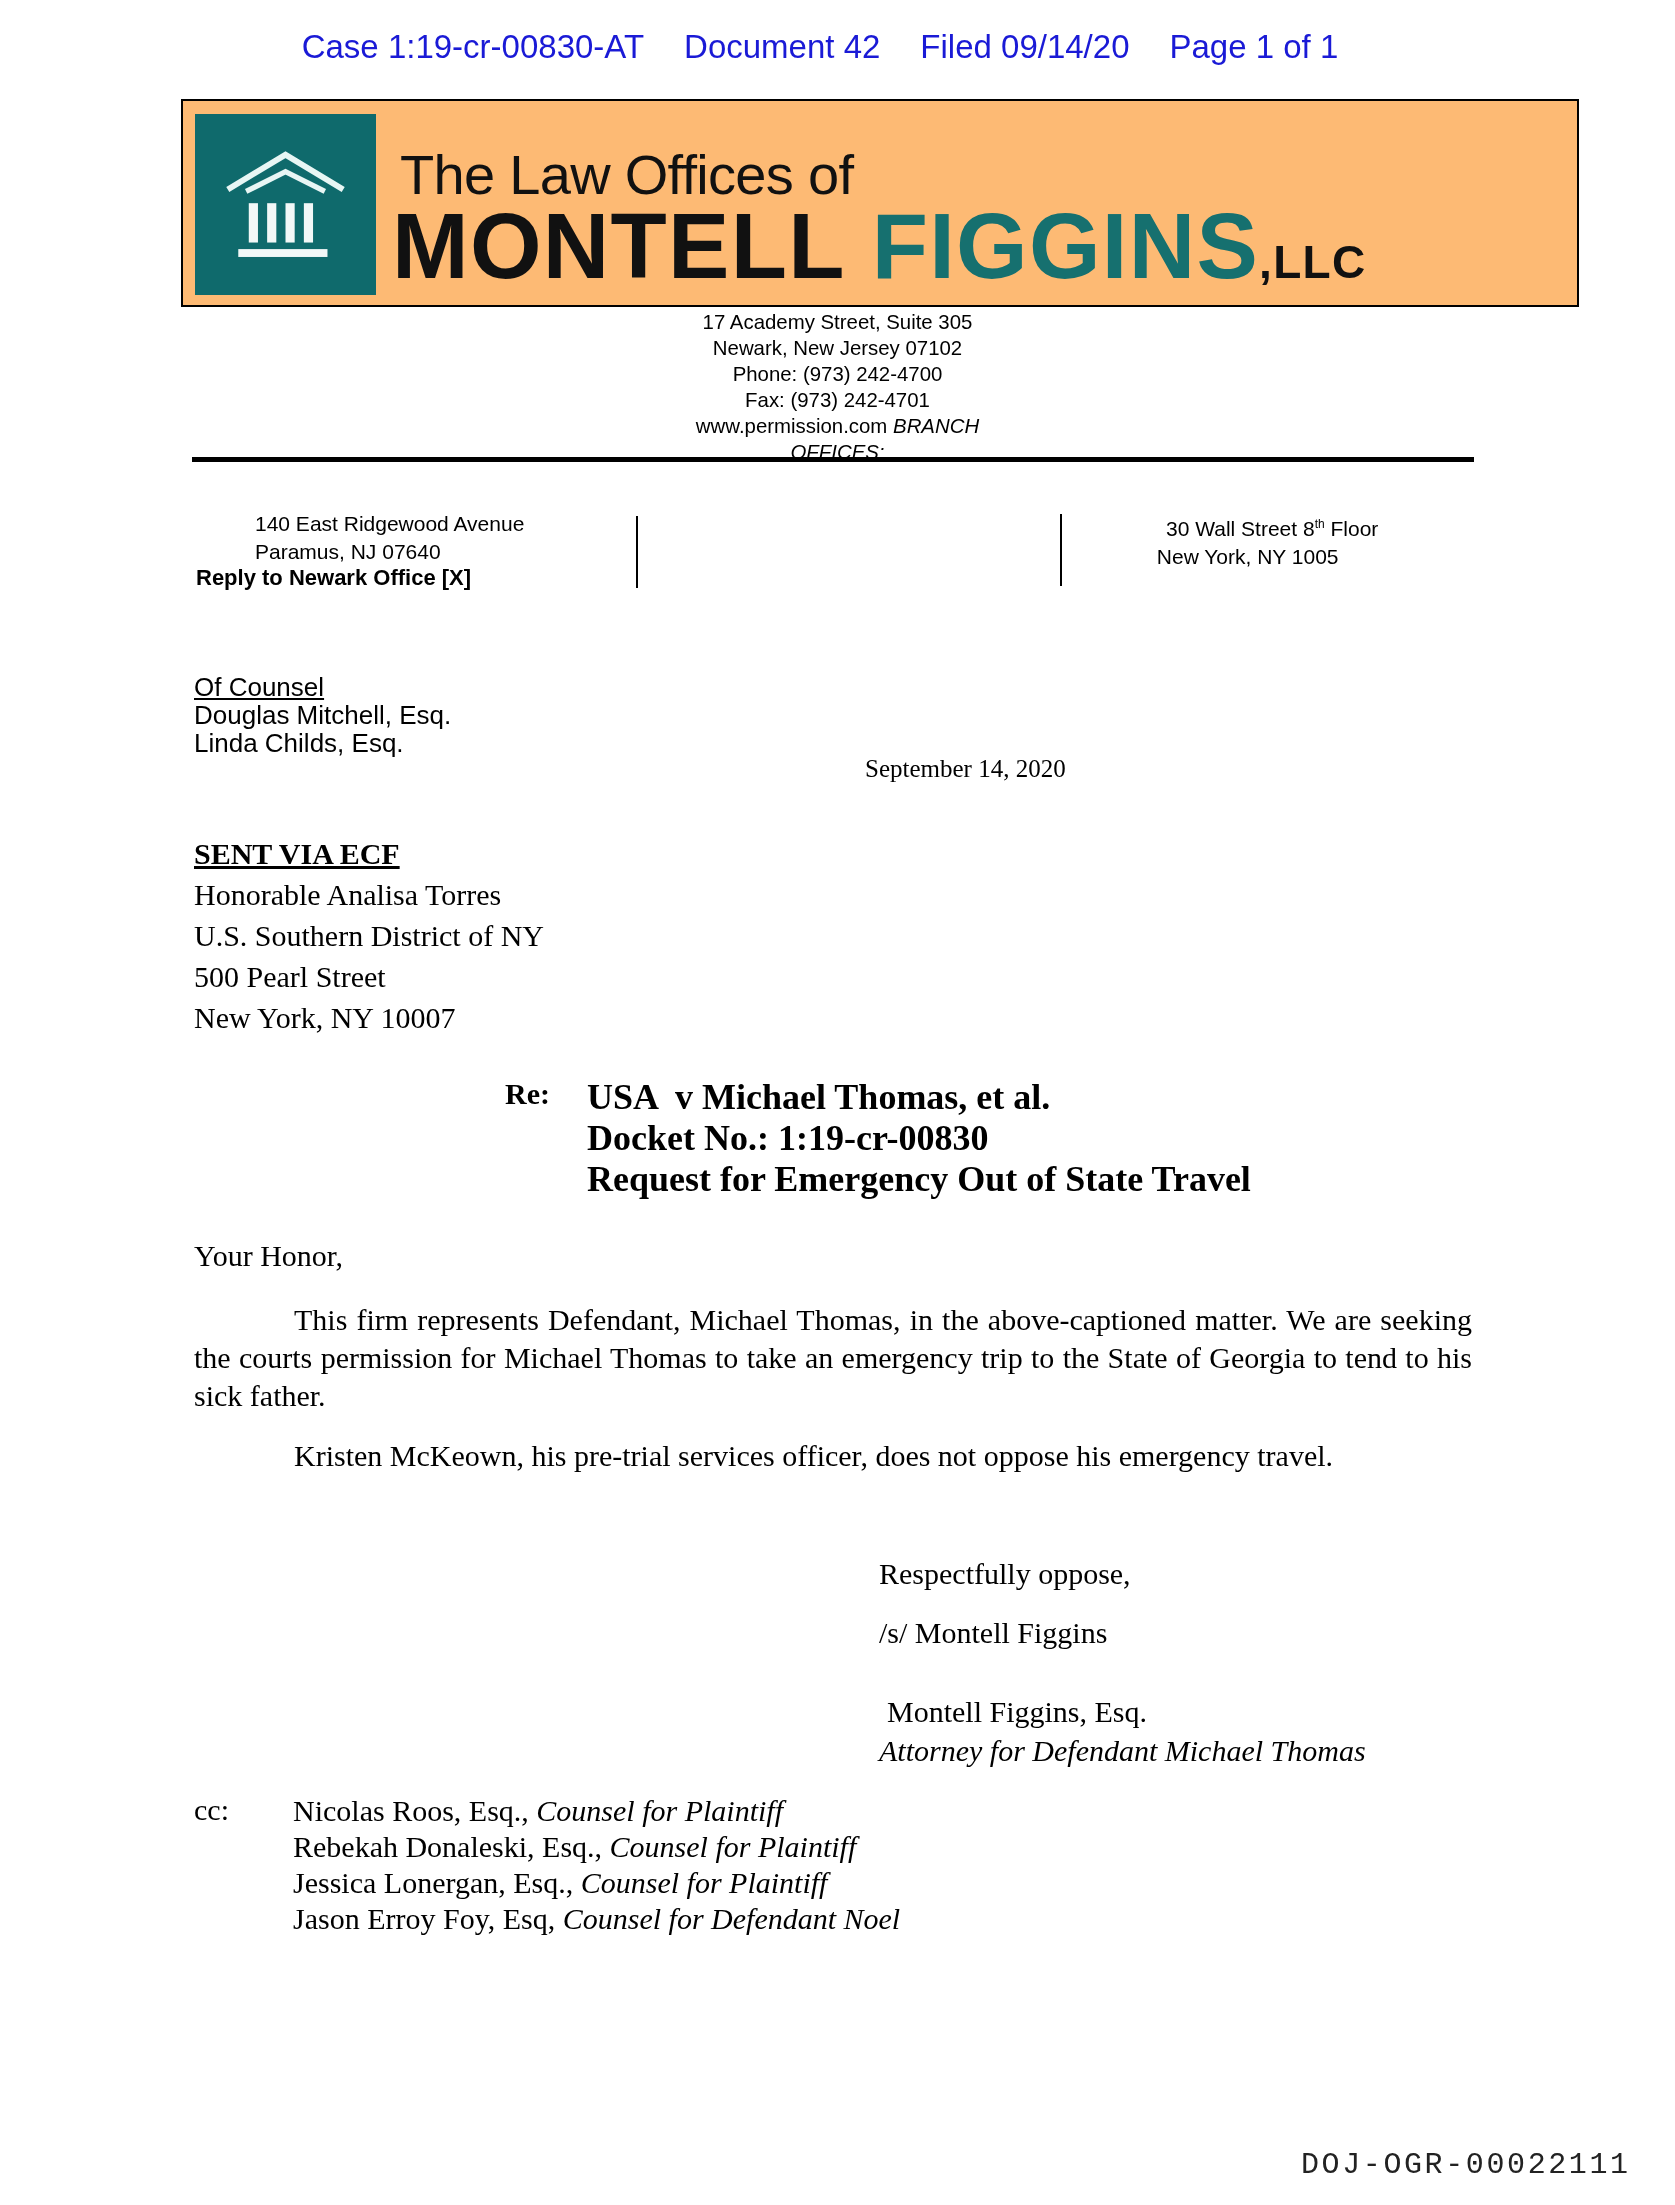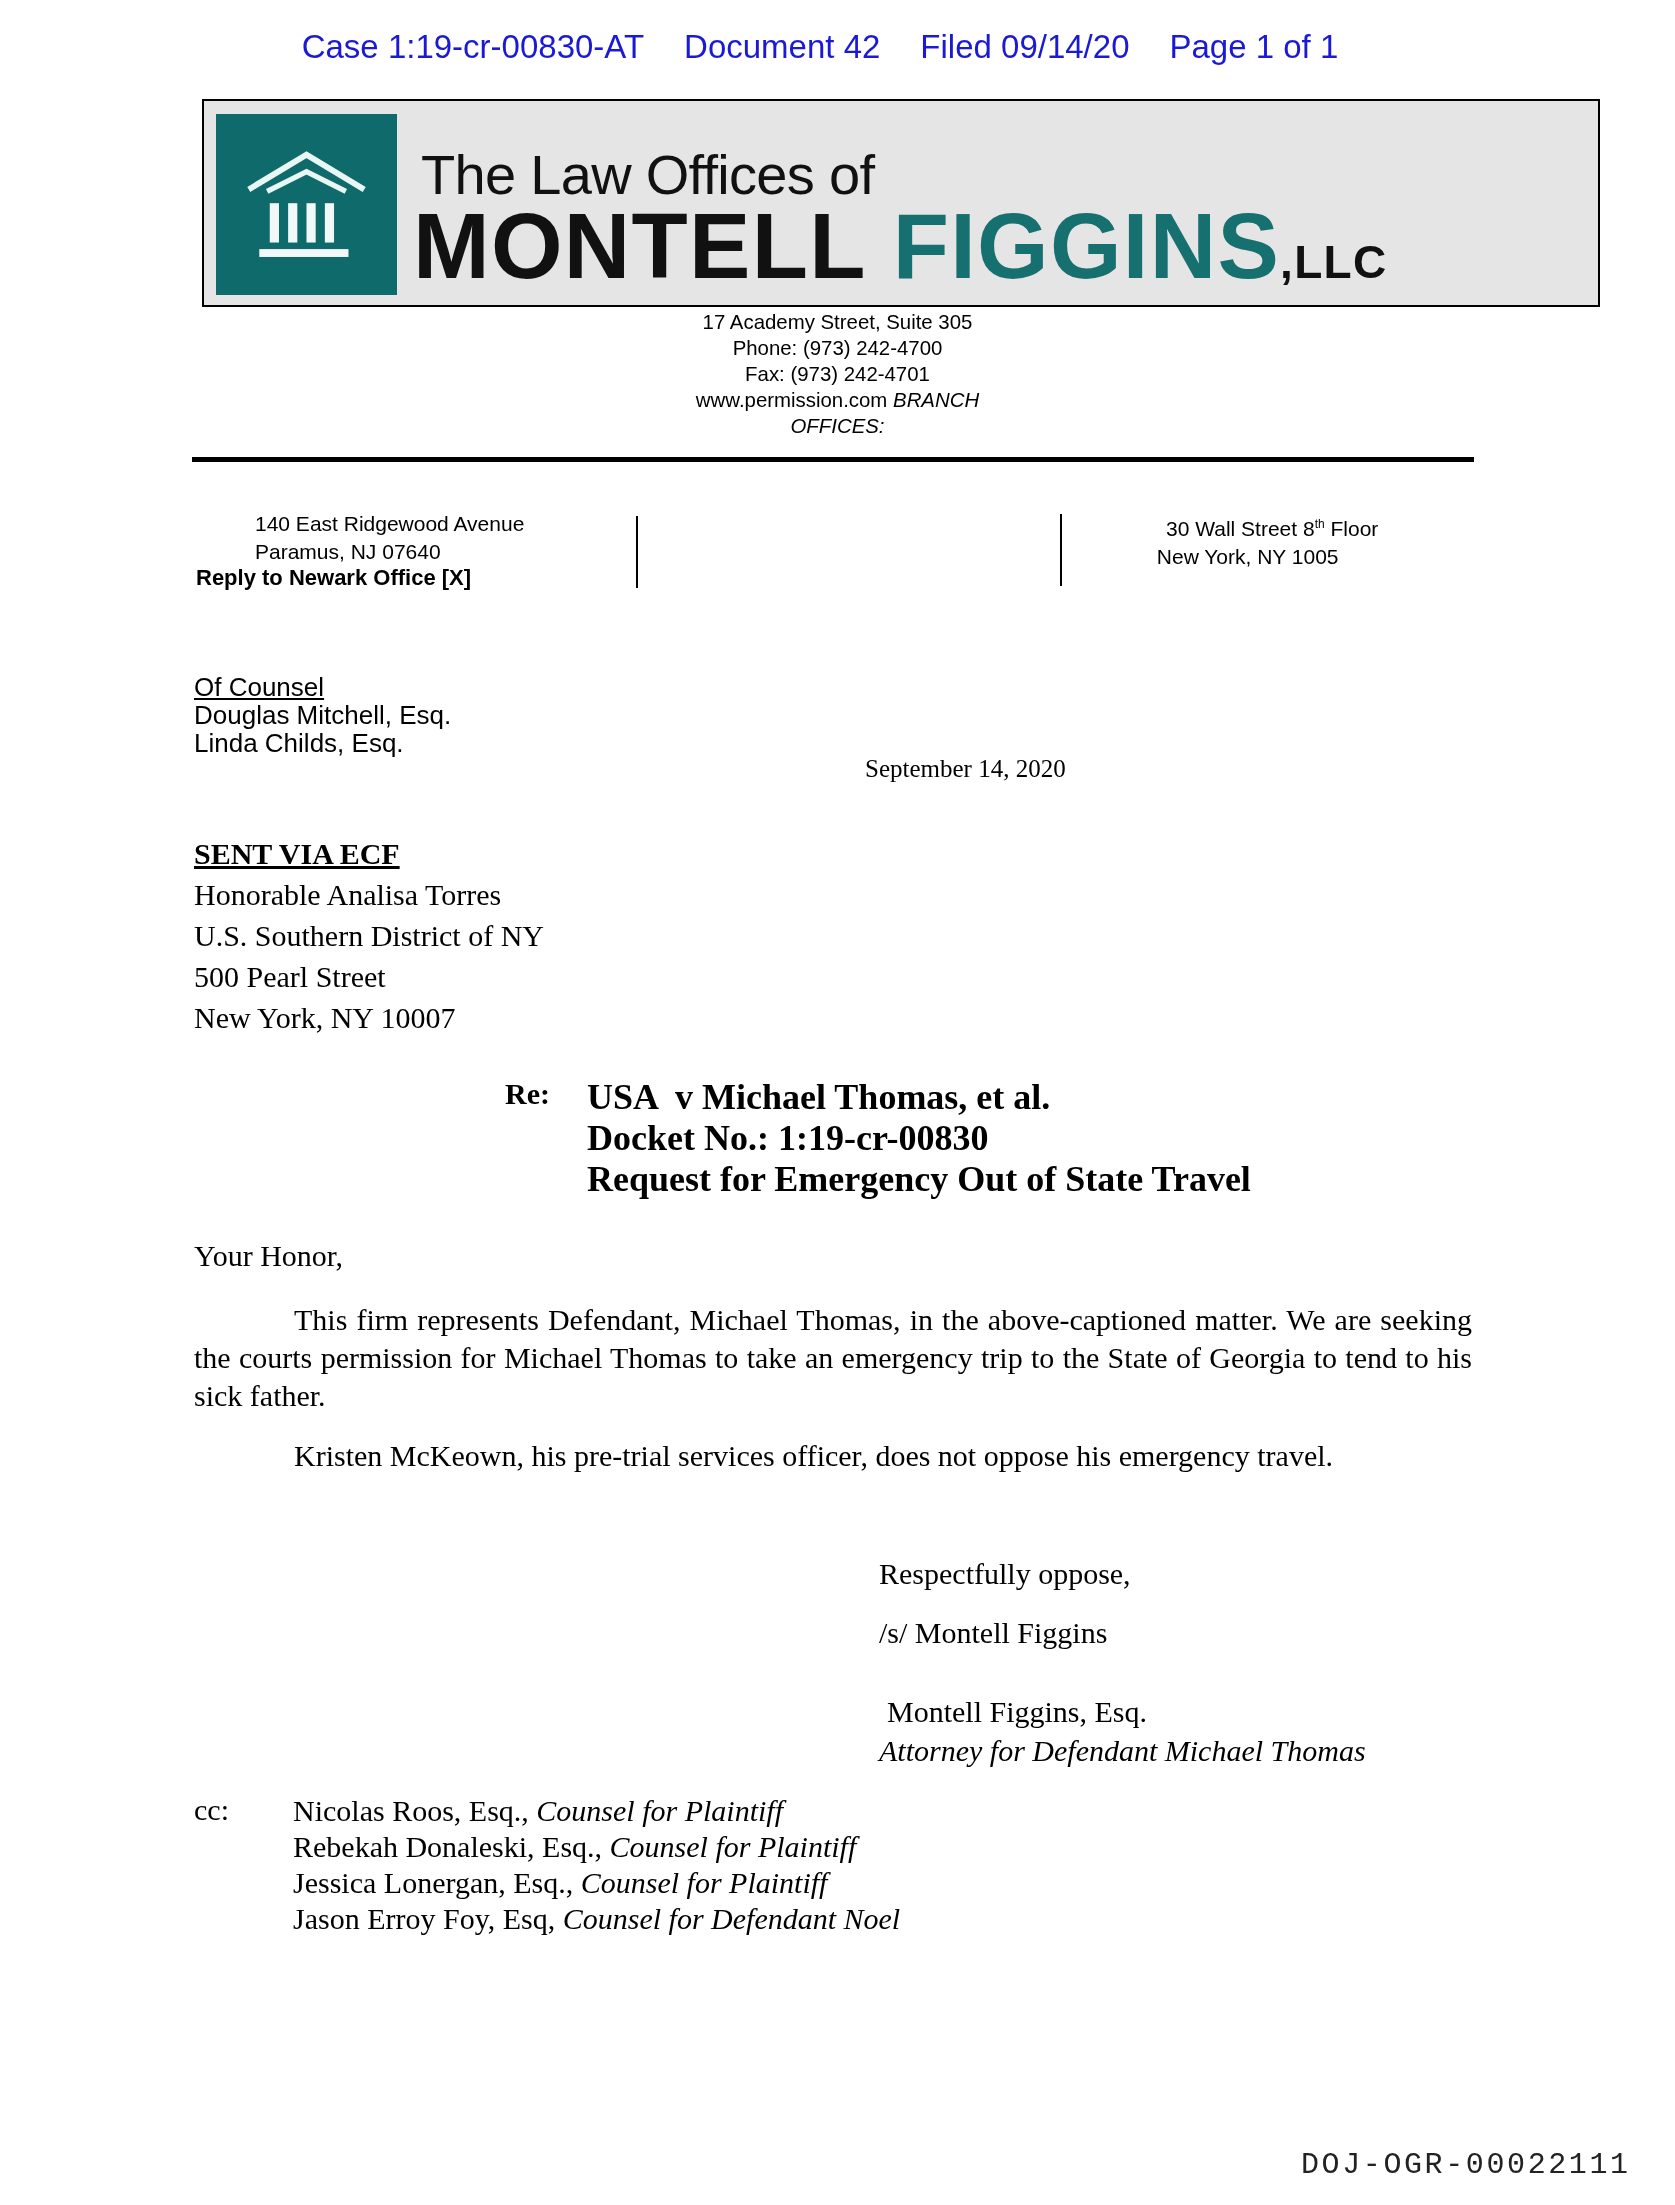--- a/index.html
+++ b/index.html
@@ -7,21 +7,21 @@
   .abs { position:absolute; }
   .sans { font-family:"Liberation Sans", "DejaVu Sans", sans-serif; }
   .serif { font-family:"Liberation Serif", "DejaVu Serif", serif; }
   .mono { font-family:"Liberation Mono", "DejaVu Sans Mono", monospace; }
 
   
   #ecf-header { top:28px; left:0; width:1640px; text-align:center; color:#1a1ad6; font-size:33px; white-space:pre; }
   #ecf-header span { margin:0 20px; }
 
   
-  #logo-box { top:99px; left:202px; width:1398px; height:208px; border:2.6px solid #000; box-sizing:border-box; background:#e5e5e5; }
+  #logo-box { top:99px; left:181px; width:1398px; height:208px; border:2.6px solid #000; box-sizing:border-box; background:#fdba74; }
   #logo-square { top:13px; left:12px; width:181px; height:181px; background:#0f6a6c; }
   #logo-square svg { position:absolute; left:0; top:0; }
   #logo-line1 { top:41px; left:217px; font-size:56px; color:#111; letter-spacing:-0.7px; font-weight:normal; }
   #logo-line2 { top:99px; left:209px; font-size:92px; font-weight:bold; color:#111; letter-spacing:1.3px; white-space:nowrap; line-height:1; }
   #logo-line2 .teal { color:#16706f; margin-left:26px; }
   #logo-line2 .llc { font-size:46px; color:#111; letter-spacing:1.3px; }
 
   
   #address { top:309px; left:0; width:1675px; text-align:center; font-size:20.4px; line-height:26px; }
   #address .it { font-style:italic; }
@@ -87,20 +87,21 @@
       <rect x="166" y="136" width="14" height="60" fill="#f2f8f7"></rect>
       <rect x="66" y="206" width="136" height="12" fill="#f2f8f7"></rect>
     </svg>
   </div>
   <div id="logo-line1" class="abs sans">The Law Offices of</div>
   <div id="logo-line2" class="abs sans"><span>MONTELL</span><span class="teal">FIGGINS</span><span class="llc">,LLC</span></div>
 </div>
 
 <div id="address" class="abs sans">
   <div>17 Academy Street, Suite 305</div>
+  <div>Newark, New Jersey 07102</div>
   <div>Phone: (973) 242-4700</div>
   <div>Fax: (973) 242-4701</div>
   <div><span>www.permission.com</span> <span class="it">BRANCH</span></div>
   <div class="it">OFFICES:</div>
 </div>
 <div id="rule-thick" class="abs"></div>
 
 <div id="branch-left" class="abs sans branch">
   <div>140 East Ridgewood Avenue</div>
   <div>Paramus, NJ 07640</div>

